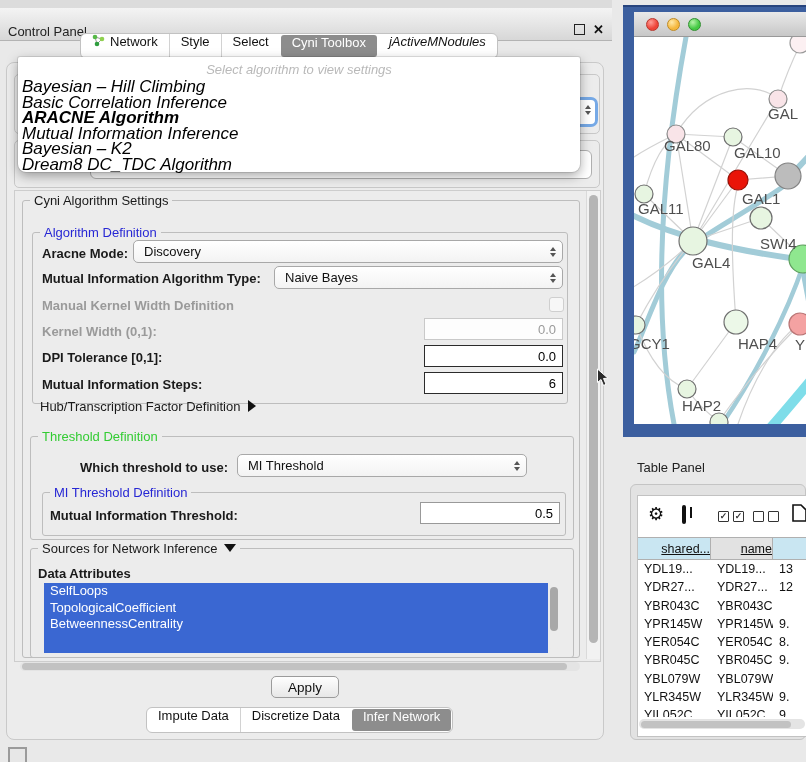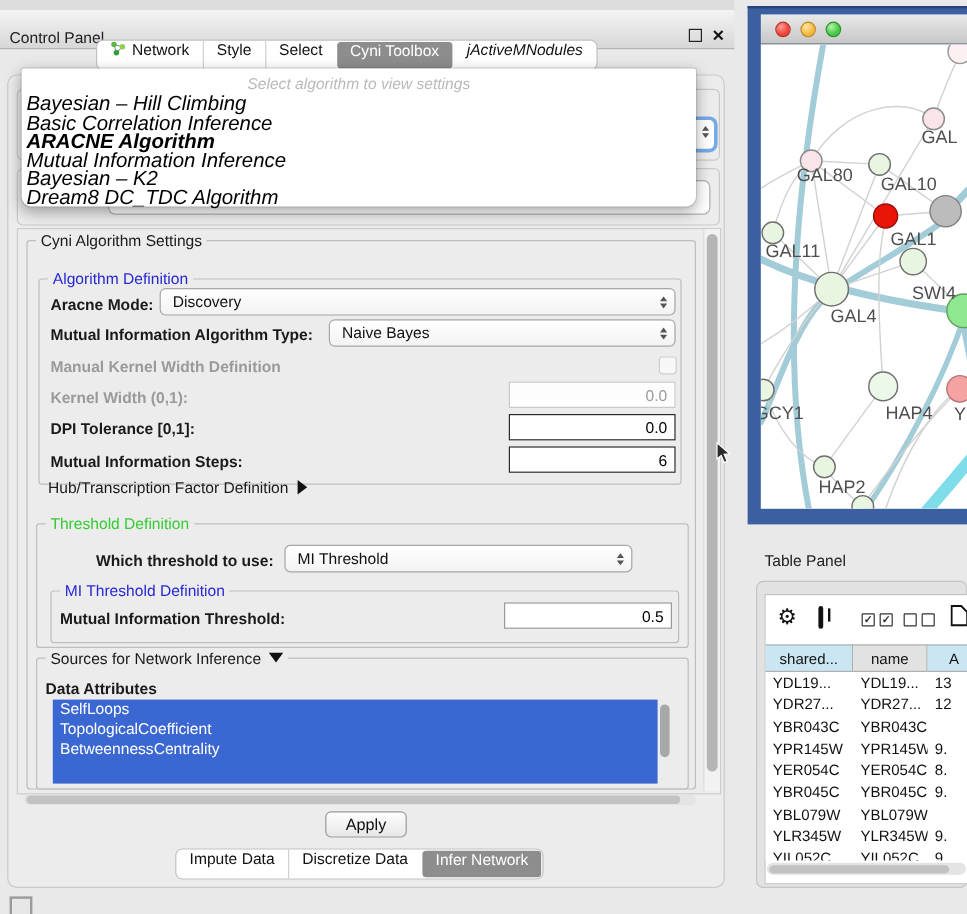--- a/index.html
+++ b/index.html
@@ -81,21 +81,21 @@
   .tp-title{left:637px;top:460px;font-size:13px;color:#222;}
   .tp-box{left:630px;top:484px;width:176px;height:256px;background:#e2e2e2;border:1px solid #c4c4c4;border-radius:6px;box-sizing:border-box;}
   .tp-inner{left:637px;top:495px;width:169px;height:240px;background:#fff;border:1px solid #c2c2c2;}
   .gear{font-size:18px;color:#111;line-height:18px;}
   .col-icon{width:15px;height:15px;border:2px solid #111;border-radius:3px;position:relative;}
   .col-icon::after{content:"";position:absolute;left:5.5px;top:0;width:2px;height:11px;background:#111;}
   .cb{width:9px;height:9px;border:1.5px solid #333;border-radius:1px;display:inline-block;
      font-size:9px;line-height:8px;text-align:center;color:#333;font-weight:bold;}
   .tbl-head{display:flex;}
   .tbl-hcell{box-sizing:border-box;border-right:1px solid #b0b0b0;border-top:1px solid #b0b0b0;border-bottom:1px solid #b0b0b0;
-    height:23px;line-height:22px;text-align:center;font-size:12.5px;color:#111;overflow:hidden;}
+    height:23px;line-height:22px;text-align:right;font-size:12.5px;color:#111;overflow:hidden;text-decoration:underline;}
   .hc-blue{background:#c9e6f2;}
   .hc-gray{background:#e2e2e2;}
   .tbl-body{overflow:hidden;background:#fff;}
   .tbl-row{display:flex;height:18.3px;}
   .tbl-cell{box-sizing:border-box;font-size:12.5px;line-height:18.3px;padding-left:6px;color:#111;overflow:hidden;white-space:nowrap;}
   .cursor-svg{z-index:100;}
   .float-sq{left:8px;top:747px;width:15px;height:15px;border:2px solid #9b9b9b;background:#e7e7e7;}
 </style>
 </head>
 <body>

